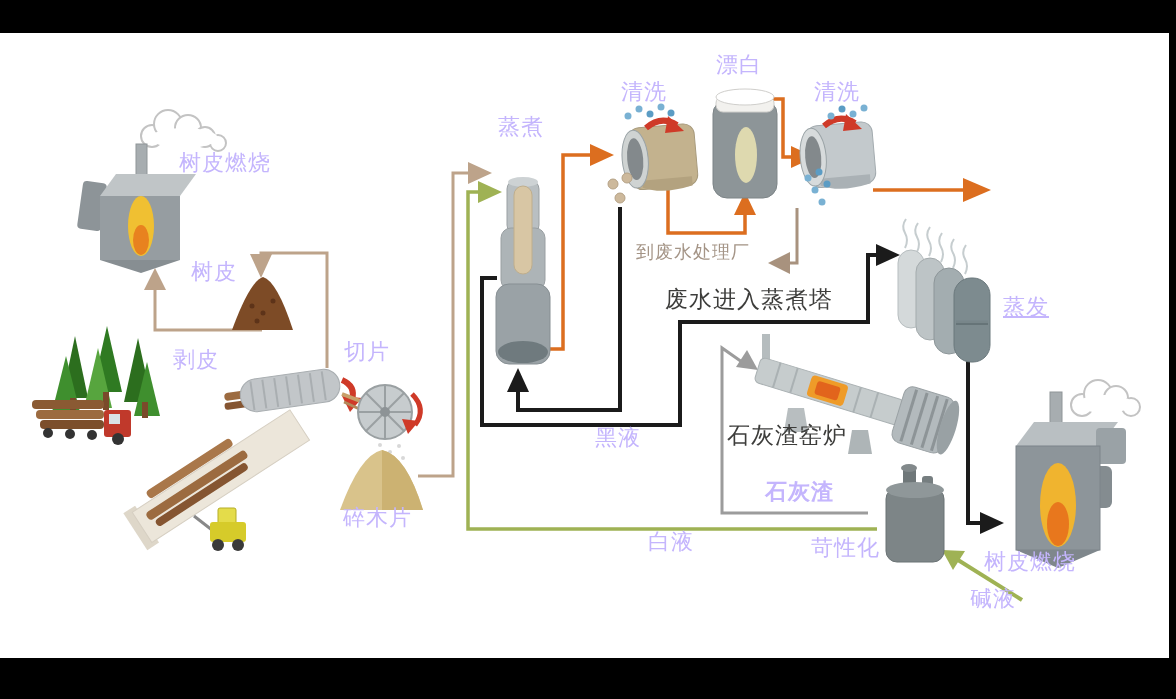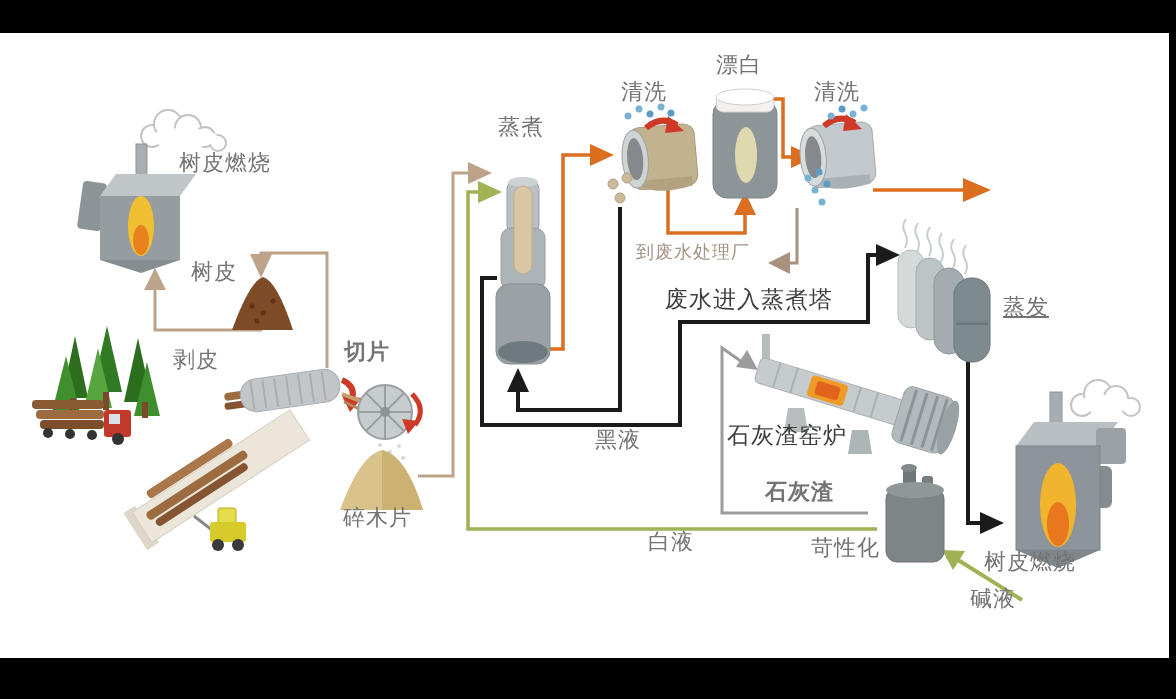--- a/index.html
+++ b/index.html
@@ -3,21 +3,21 @@
 <meta charset="utf-8">
 <style>
   html,body{margin:0;padding:0;background:#000;}
   #stage{position:relative;width:1176px;height:699px;background:#000;overflow:hidden;
          font-family:"Liberation Sans",sans-serif;}
   #canvas{position:absolute;left:0;top:33px;width:1169px;height:625px;background:#ffffff;}
   #frame-right{position:absolute;right:0;top:0;width:7px;height:699px;background:#000;}
   #frame-top{position:absolute;left:0;top:0;width:1176px;height:33px;background:#000;}
   #frame-bottom{position:absolute;left:0;top:658px;width:1176px;height:41px;background:#000;}
   svg.layer{position:absolute;left:0;top:0;width:1176px;height:699px;}
-  .lbl{position:absolute;color:#737373;font-size:22px;letter-spacing:1px;white-space:nowrap;line-height:1;}
+  .lbl{position:absolute;color:#c4b5fd;font-size:22px;letter-spacing:1px;white-space:nowrap;line-height:1;}
   .lbl.muted{color:#a49486;font-size:18px;}
   .lbl.big{font-size:23px;color:#3d3d3b;}
 </style>
 </head>
 <body>
 
 <div id="stage">
   <div id="canvas"></div>
 
   <svg class="layer" viewBox="0 0 1176 699">
@@ -346,29 +346,29 @@
       <g>
         <ellipse cx="1058" cy="505" rx="18" ry="42" fill="#f0b42f"></ellipse>
         <ellipse cx="1058" cy="524" rx="11" ry="22" fill="#e8771d"></ellipse>
       </g>
     </g>
   </svg>
 
   <div class="lbl" style="left:179px;top:152px;">树皮燃烧</div>
   <div class="lbl" style="left:191px;top:261px;">树皮</div>
   <div class="lbl" style="left:173px;top:349px;">剥皮</div>
-  <div class="lbl" style="left:344px;top:341px;font-weight:bold;">切片</div>
+  <div class="lbl" style="left:344px;top:341px;">切片</div>
   <div class="lbl" style="left:343px;top:507px;">碎木片</div>
   <div class="lbl" style="left:498px;top:116px;text-align:center;">蒸煮</div>
   <div class="lbl" style="left:621px;top:81px;">清洗</div>
   <div class="lbl" style="left:716px;top:54px;">漂白</div>
   <div class="lbl" style="left:814px;top:81px;">清洗</div>
   <div class="lbl muted" style="left:636px;top:243px;">到废水处理厂</div>
   <div class="lbl big" style="left:665px;top:288px;">废水进入蒸煮塔</div>
-  <div class="lbl" style="left:595px;top:429px;">黑液</div>
+  <div class="lbl" style="left:595px;top:429px;font-family:Liberation Mono, monospace;">黑液</div>
   <div class="lbl" style="left:648px;top:531px;">白液</div>
   <div class="lbl big" style="left:727px;top:424px;">石灰渣窑炉</div>
   <div class="lbl" style="left:765px;top:481px;font-weight:bold;">石灰渣</div>
   <div class="lbl" style="left:811px;top:537px;">苛性化</div>
   <div class="lbl" style="left:1003px;top:296px;text-decoration:underline;">蒸发</div>
   <div class="lbl" style="left:984px;top:551px;">树皮燃烧</div>
   <div class="lbl" style="left:934px;top:588px;margin-left:36px;">碱液</div>
 
   <div id="frame-top"></div>
   <div id="frame-bottom"></div>

